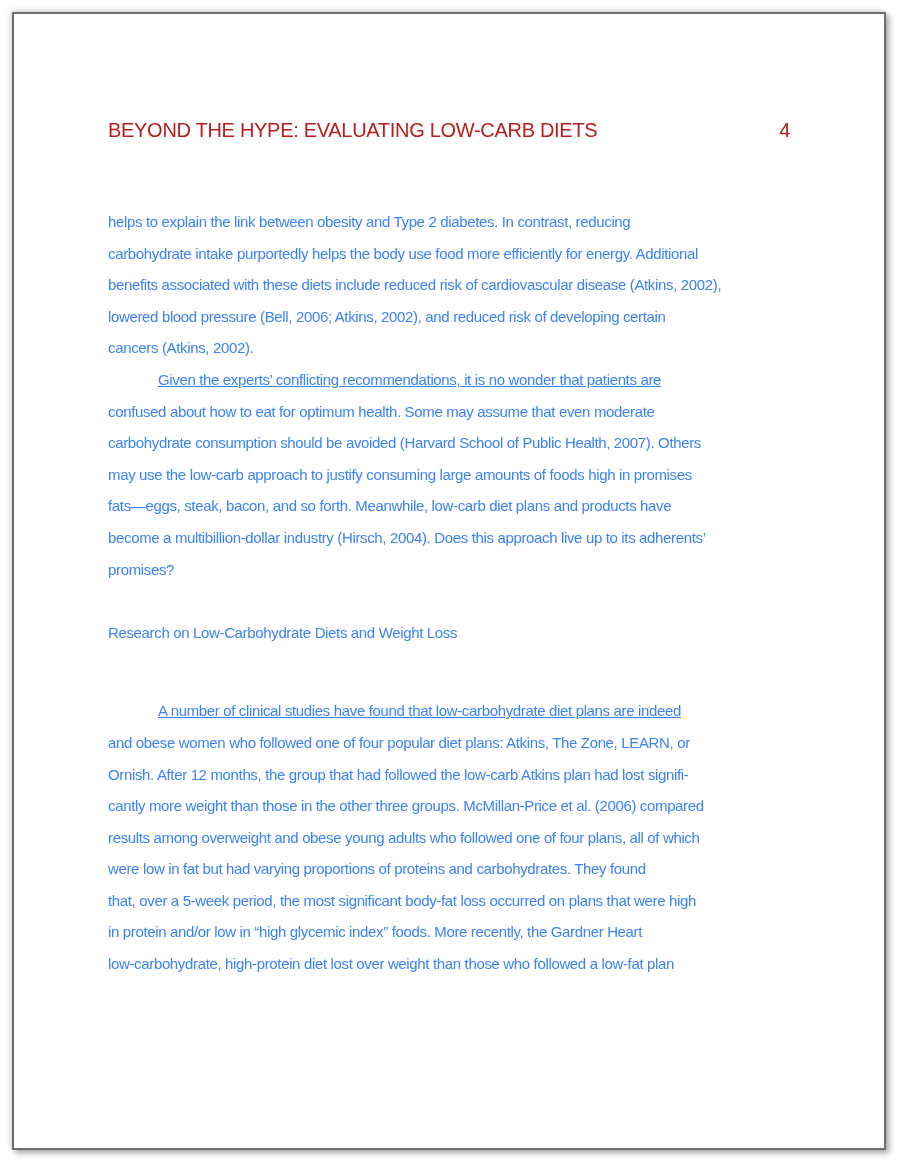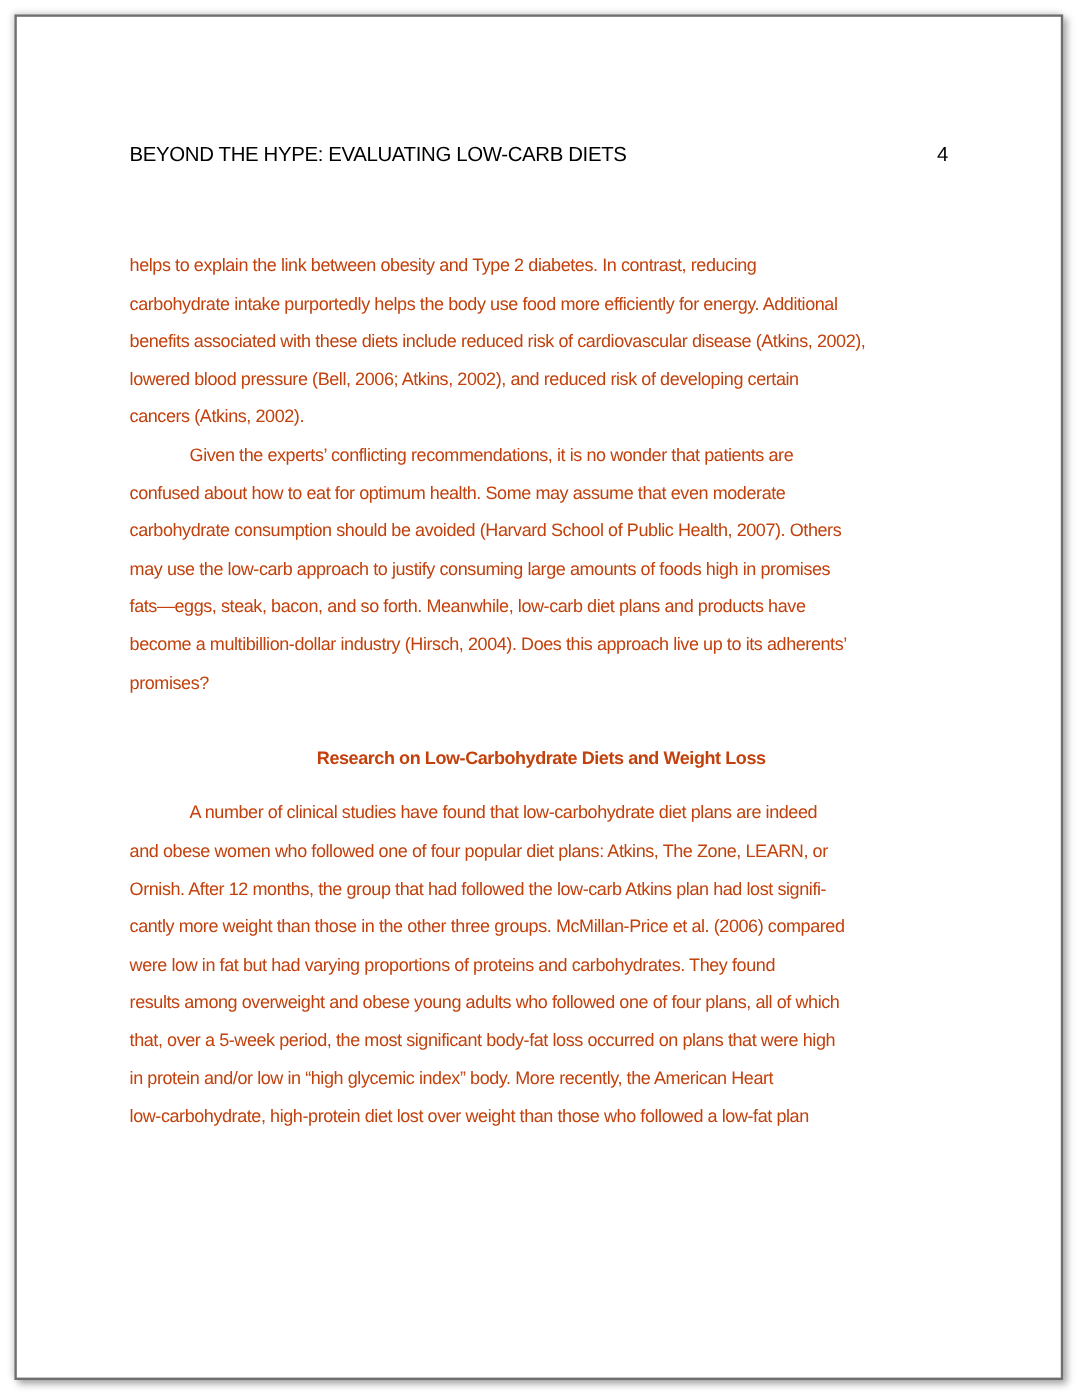--- a/index.html
+++ b/index.html
@@ -23,55 +23,56 @@
       background: #ffffff;
       border: 2px solid #6e6e6e;
       box-shadow: 3px 3px 6px rgba(0,0,0,0.35), -2px -2px 5px rgba(0,0,0,0.12);
       box-sizing: border-box;
     }
     .running-head {
       position: absolute;
       left: 108px;
       top: 119px;
       width: 684px;
-      font-size: 17px;
-      color: #000000;
+      font-size: 20px;
+      color: #b91c1c;
       letter-spacing: -0.3px;
       display: flex;
       justify-content: space-between;
     }
     .running-head .page-num {
       padding-right: 2px;
     }
     .body-text {
       position: absolute;
       left: 108px;
       top: 206px;
       width: 690px;
       font-size: 15px;
       line-height: 31.6px;
-      color: #c2410c;
+      color: #3b82f6;
       letter-spacing: -0.35px;
     }
     .line {
       display: block;
       white-space: nowrap;
       height: 31.6px;
     }
     .indent {
       padding-left: 50px;
+      text-decoration: underline;
     }
     .heading {
       display: block;
-      text-align: center;
-      font-weight: bold;
+      text-align: left;
+      font-weight: normal;
       white-space: nowrap;
       height: 31.6px;
       margin-top: 31.6px;
-      margin-bottom: 14px;
+      margin-bottom: 47px;
       padding-right: 4px;
     }
   </style>
 </head>
 <body>
 
 <div class="page"></div>
 
 <div class="running-head">
   <span>BEYOND THE HYPE: EVALUATING LOW-CARB DIETS</span>
@@ -94,19 +95,19 @@
     <span class="line">fats—eggs, steak, bacon, and so forth. Meanwhile, low-carb diet plans and products have</span>
     <span class="line">become a multibillion-dollar industry (Hirsch, 2004). Does this approach live up to its adherents’</span>
     <span class="line">promises?</span>
   </div>
   <span class="heading">Research on Low-Carbohydrate Diets and Weight Loss</span>
   <div>
     <span class="line indent">A number of clinical studies have found that low-carbohydrate diet plans are indeed</span>
     <span class="line">and obese women who followed one of four popular diet plans: Atkins, The Zone, LEARN, or</span>
     <span class="line">Ornish. After 12 months, the group that had followed the low-carb Atkins plan had lost signifi-</span>
     <span class="line">cantly more weight than those in the other three groups. McMillan-Price et al. (2006) compared</span>
+    <span class="line">results among overweight and obese young adults who followed one of four plans, all of which</span>
     <span class="line">were low in fat but had varying proportions of proteins and carbohydrates. They found</span>
-    <span class="line">results among overweight and obese young adults who followed one of four plans, all of which</span>
     <span class="line">that, over a 5-week period, the most significant body-fat loss occurred on plans that were high</span>
-    <span class="line">in protein and/or low in “high glycemic index” body. More recently, the American Heart</span>
+    <span class="line">in protein and/or low in “high glycemic index” foods. More recently, the Gardner Heart</span>
     <span class="line">low-carbohydrate, high-protein diet lost over weight than those who followed a low-fat plan</span>
   </div>
 </div>
 
 </body></html>

